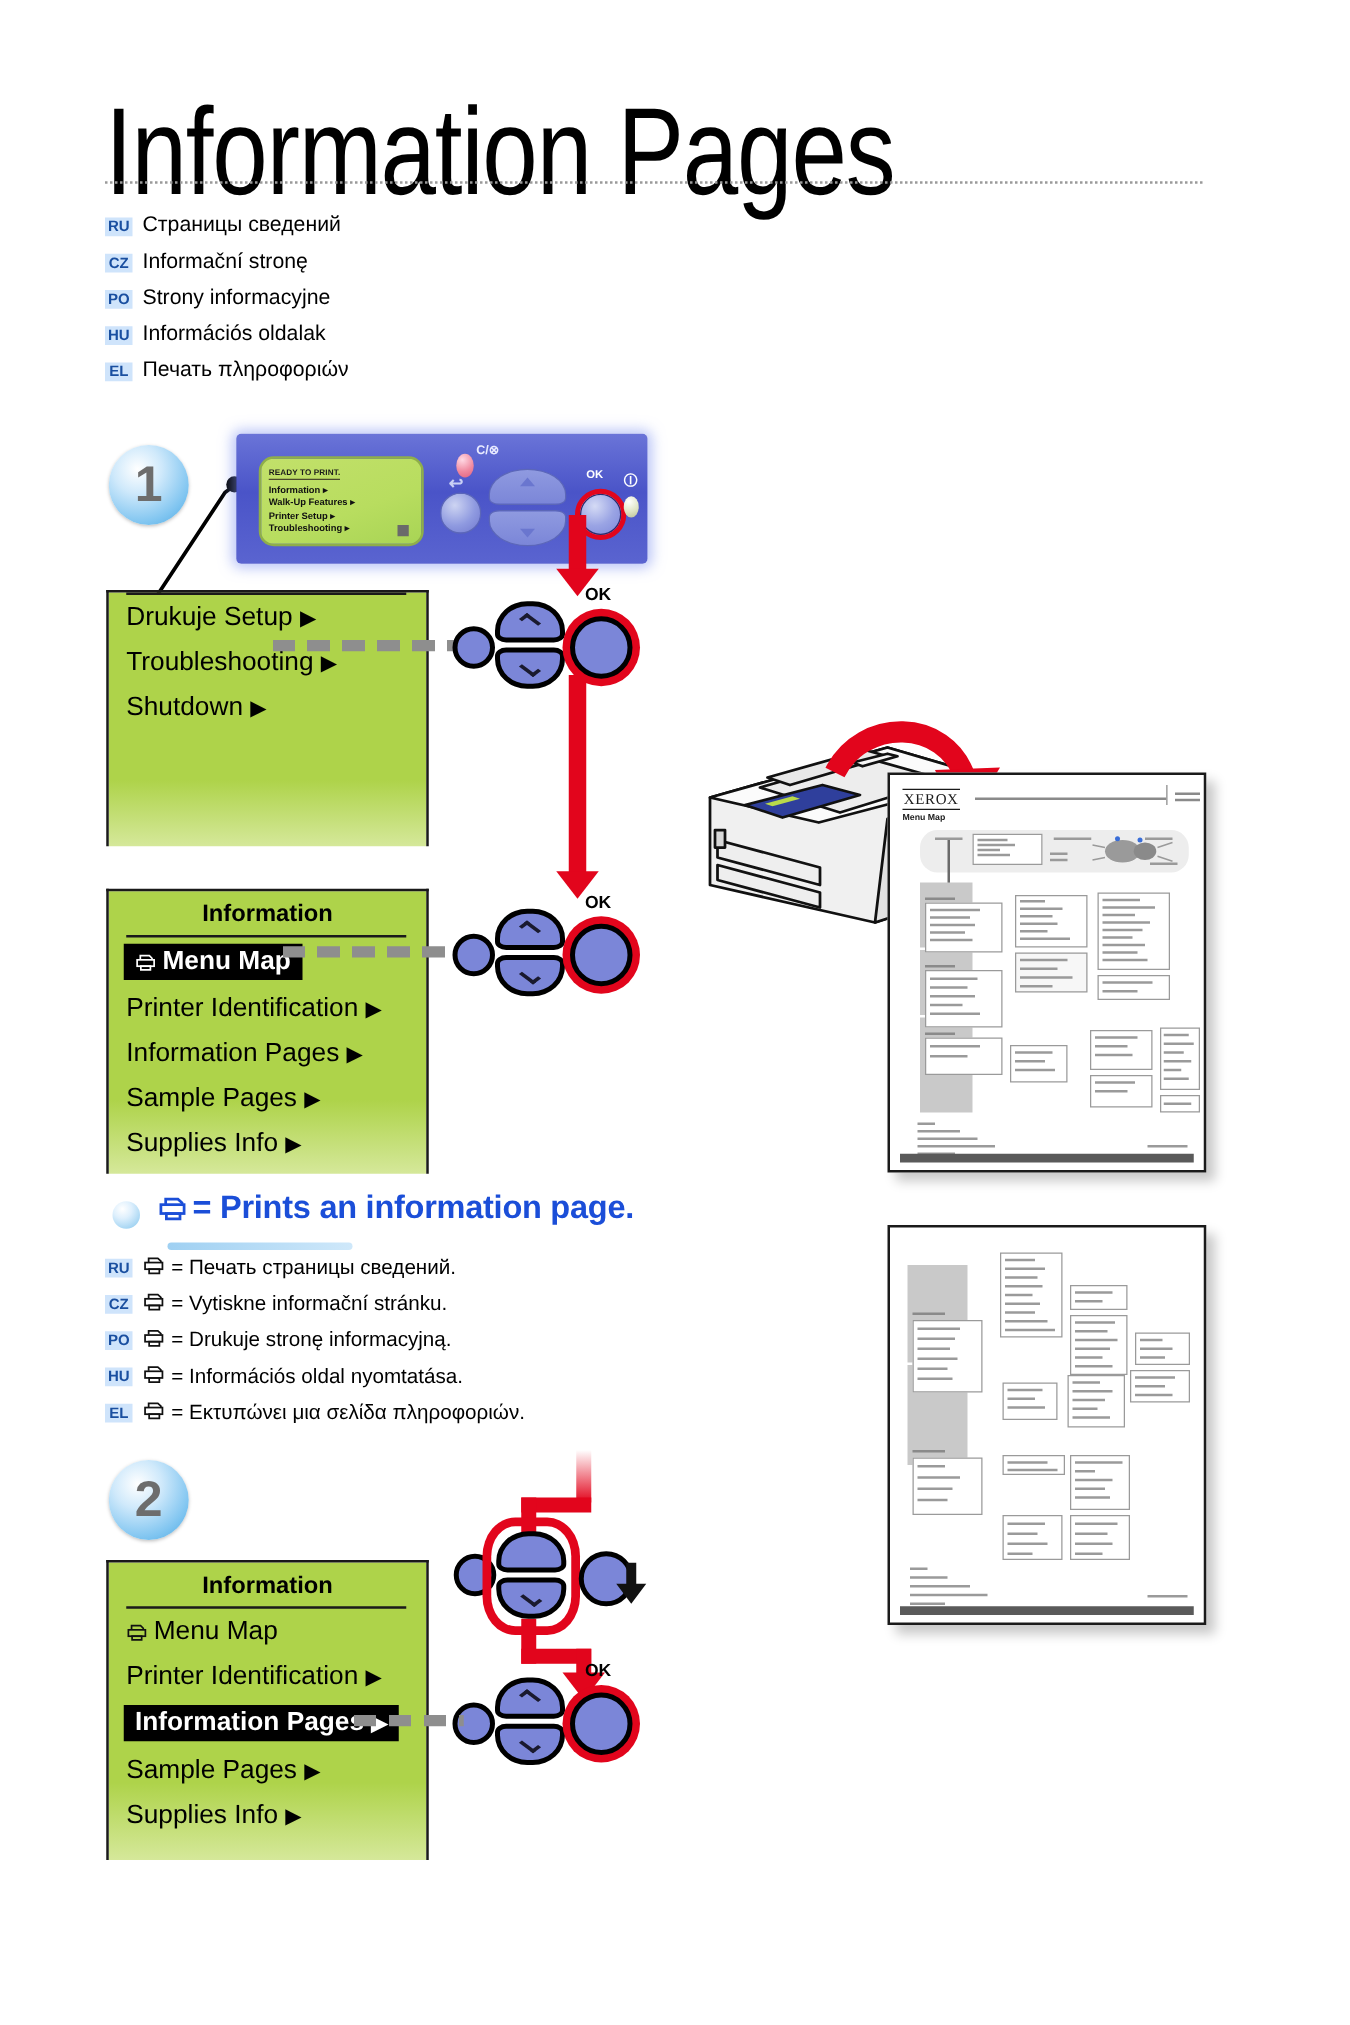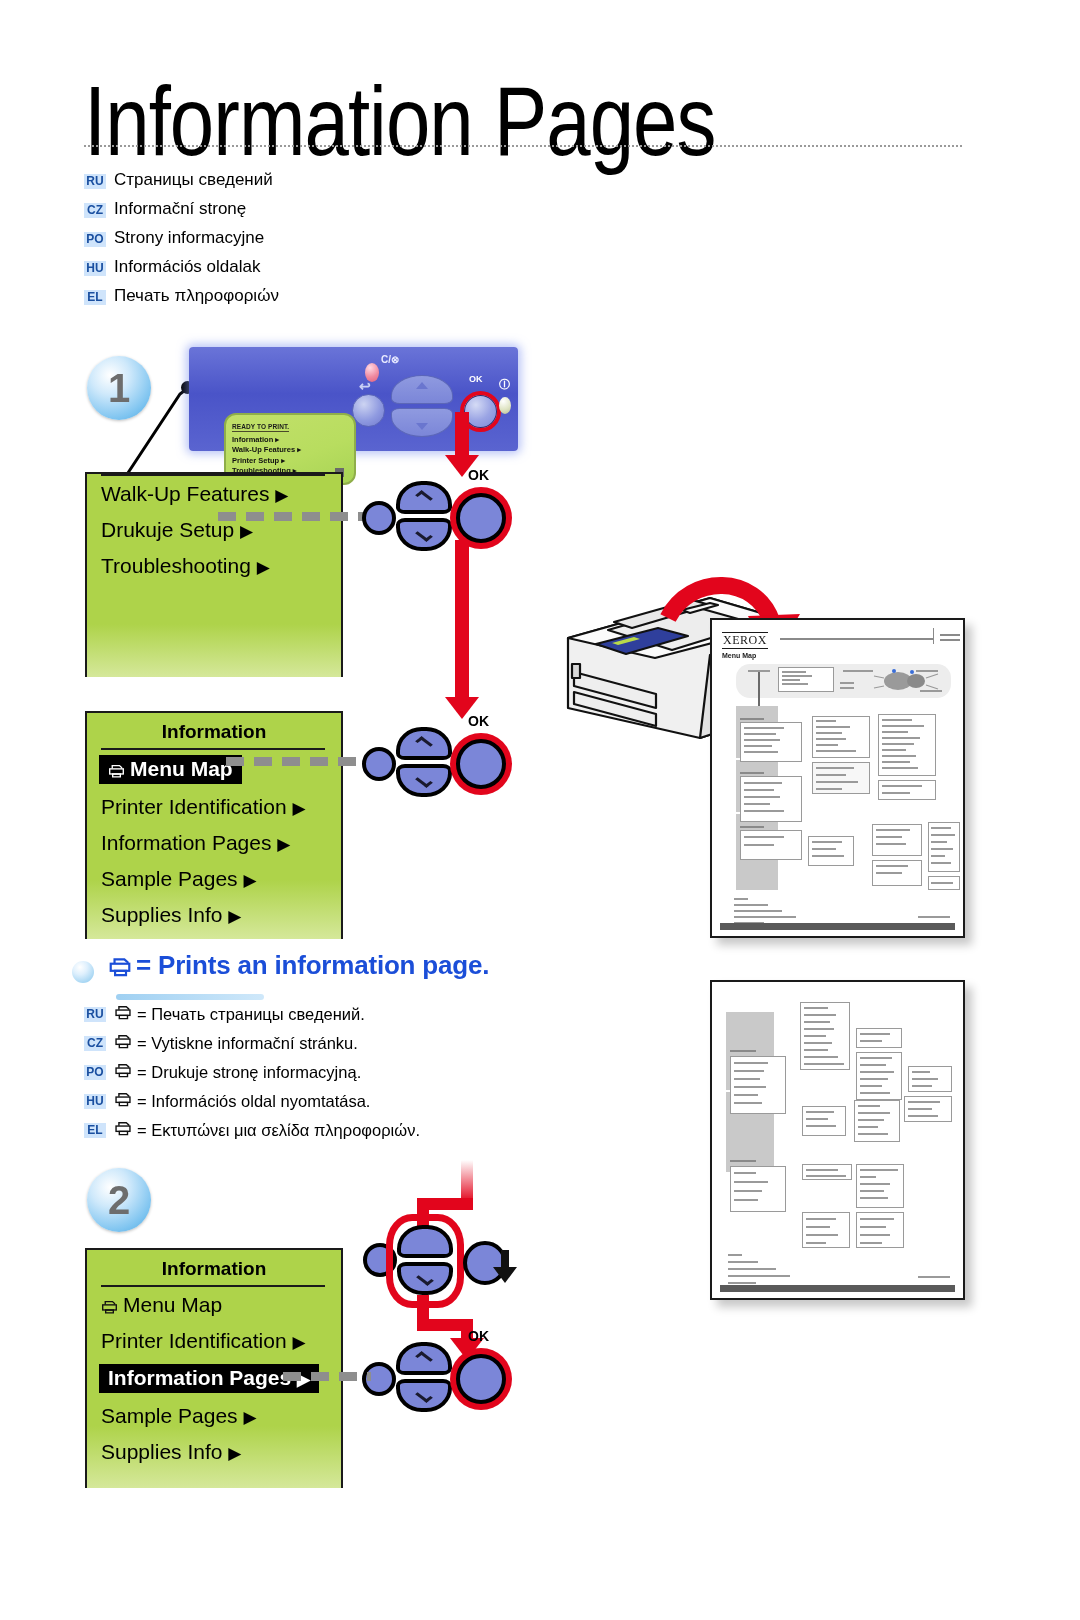--- a/index.html
+++ b/index.html
@@ -61,26 +61,25 @@
 
   
   #control-panel {
     position:absolute; left:189px; top:347px;
     width:329px; height:104px;
     background:linear-gradient(180deg,#6a74d8 0%,#4a54c8 45%,#5a64d0 100%);
     border-radius:4px;
     box-shadow:0 0 10px 3px rgba(130,150,240,0.55);
   }
   #cp-screen {
-    position:absolute; left:35px; top:18px; width:132px; height:72px;
+    position:absolute; left:18px; top:18px; width:132px; height:72px;
     background:linear-gradient(160deg,#c2e06a 0%,#b8dd5f 60%,#a8d455 100%);
     border:2px solid #8fae4a;
     border-radius:12px;
     overflow:hidden;
-    margin-top:48px;
   }
   #cp-screen .cp-status {
     font-size:6.5px; font-weight:700; color:#1a1a1a;
     margin:5px 0 0 6px; letter-spacing:0.1px;
     border-bottom:1px solid #4a4a2a; display:inline-block; padding-bottom:1px;
   }
   #cp-screen .cp-item {
     font-size:7.5px; font-weight:700; color:#111; margin:1.5px 0 0 6px;
     white-space:nowrap;
   }
@@ -194,21 +193,21 @@
     background:#7b86d8; border:4px solid #000;
     box-shadow:0 0 0 6px #e2051c;
   }
   .ng-ok-lbl { position:absolute; left:106px; top:-14px; font-size:14px; font-weight:700; color:#000; }
   .ng-right-btn {
     position:absolute; left:96px; top:16px; width:44px; height:44px; border-radius:50%;
     background:#7b86d8; border:4px solid #000;
   }
 
   
-  #blue-heading { position:absolute; left:72px; top:950px; width:500px; height:46px; }
+  #blue-heading { position:absolute; left:90px; top:950px; width:500px; height:46px; }
   #bh-bullet {
     position:absolute; left:0; top:11px; width:22px; height:22px; border-radius:50%;
     background:radial-gradient(circle at 36% 28%, #ffffff 0%, #dff0fd 35%, #a7d6f3 75%, #7cc0ea 100%);
   }
   #bh-text {
     position:absolute; left:36px; top:0; font-size:26px; font-weight:700; color:#1b4ed8;
     white-space:nowrap; letter-spacing:-0.2px;
   }
   #bh-underline {
     position:absolute; left:44px; top:44px; width:148px; height:6px; border-radius:3px;
@@ -305,23 +304,23 @@
     <div class="cp-led-lbl">Ⓘ</div>
     <div class="cp-led"></div>
   </div>
 </div>
 
 <div class="red-line" style="left:455px; top:412px; width:14px; height:48px;"></div>
 <div class="red-head" style="left:445px; top:455px;"></div>
 
 <div class="menu-panel" id="menu-ready" style="left:85px; top:472px; width:258px; height:205px;">
   <div class="menu-rule"></div>
-  <div class="menu-item"><span>Walk-Up Features</span> <span class="caret">▶</span></div>
   <div class="menu-item"><span>Drukuje Setup</span> <span class="caret">▶</span></div>
   <div class="menu-item"><span>Troubleshooting</span> <span class="caret">▶</span></div>
+  <div class="menu-item"><span>Shutdown</span> <span class="caret">▶</span></div>
 </div>
 
 <div class="dash-conn" style="left:218px; top:512px; width:152px;"></div>
 
 <div class="navgraphic" style="left:362px; top:481px;">
   <div class="ng-left"></div>
   <div class="ng-pad">
     <div class="ng-pad-up">
         <span class="ng-chev-up"></span>
       </div>

